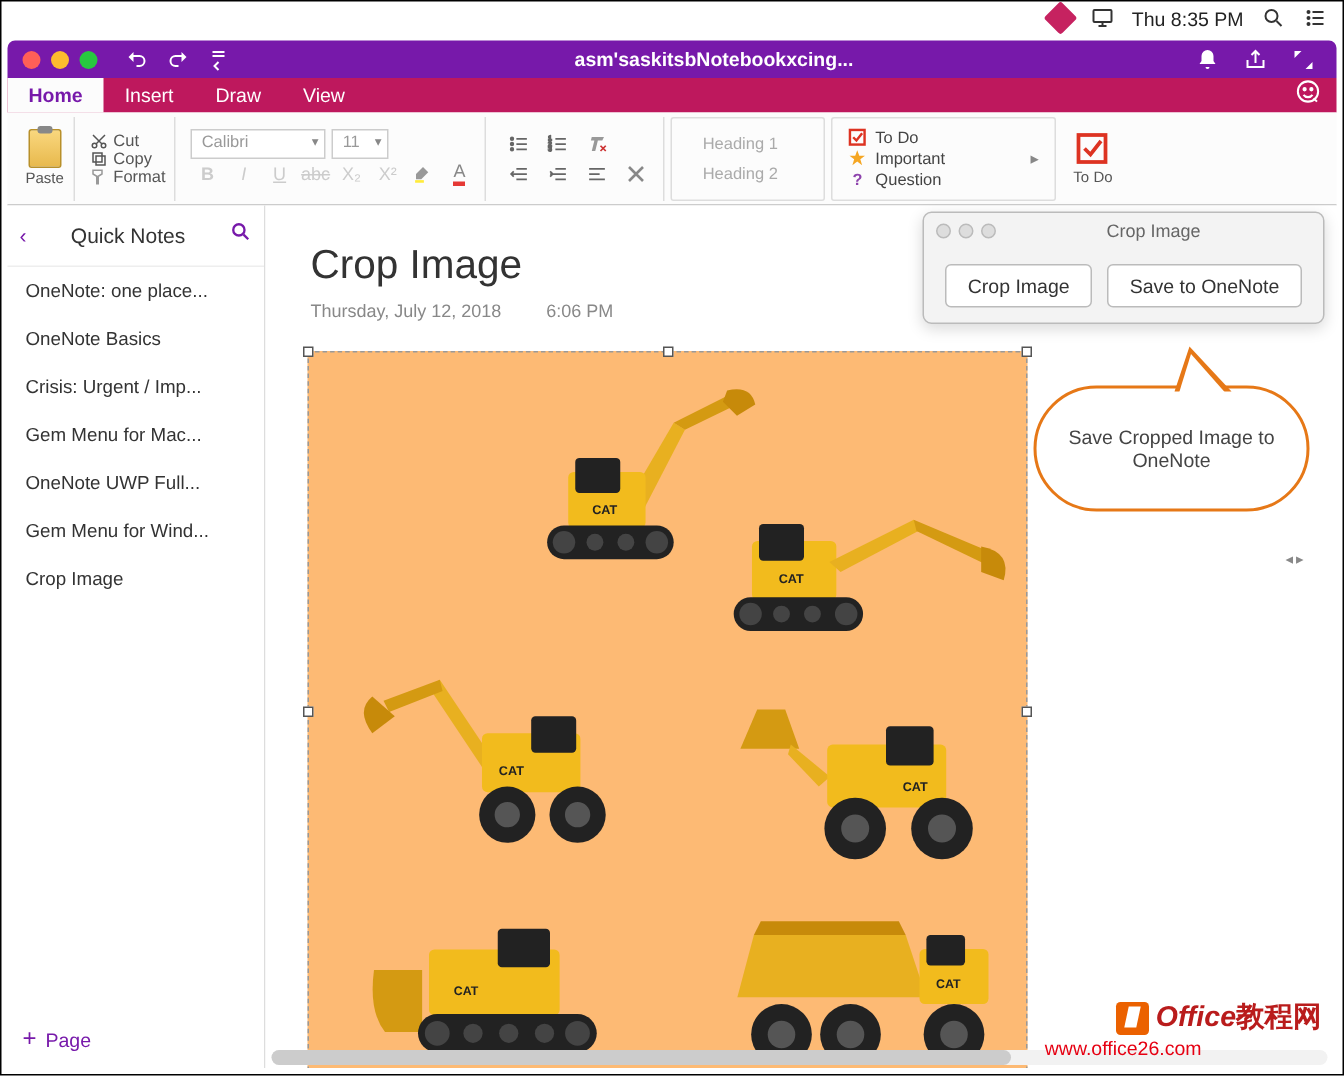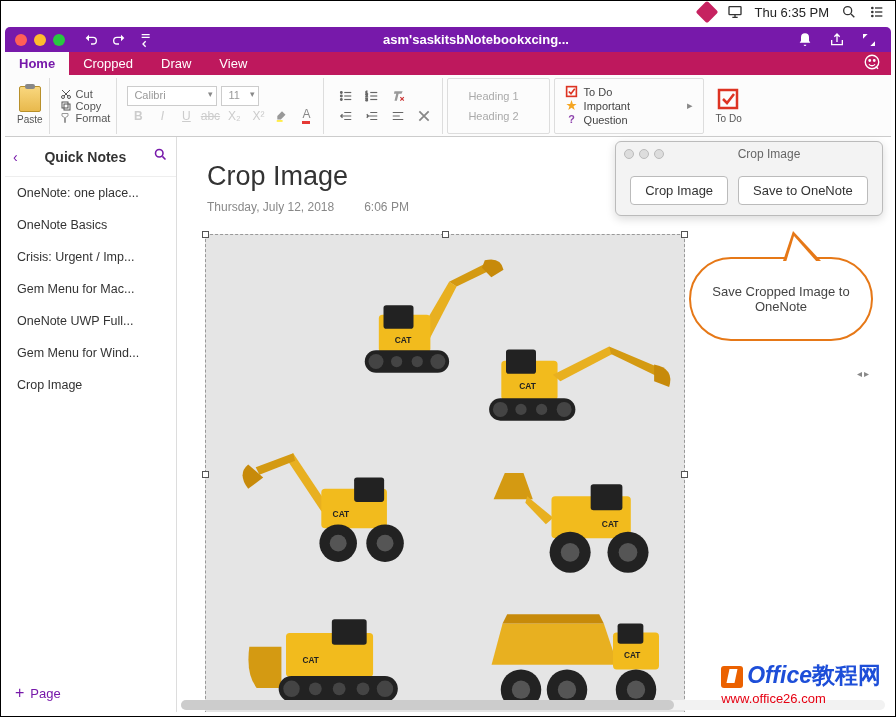--- a/index.html
+++ b/index.html
@@ -51,30 +51,30 @@
 .tag-it { display:flex; align-items:center; gap:6px; }
 .tag-it svg { width:13px; height:13px; }
 .todo-big { text-align:center; padding:0 8px; }
 .todo-big svg { width:24px; height:24px; }
 .todo-big .small-lbl { font-size:10px; }
 
 
 .sidebar { position: absolute; top: 136px; left: 4px; width: 172px; bottom: 4px; background: #fff; border-right: 1px solid #ddd; display: flex; flex-direction: column; }
 .sb-head { display:flex; align-items:center; padding: 10px 8px; gap: 6px; border-bottom:1px solid #eee; }
 .sb-head .chev { color:#7719aa; font-size:14px; }
-.sb-head .ttl { flex:1; font-size:14px; font-weight:700; color:#333; text-align:center; }
+.sb-head .ttl { flex:1; font-size:14px; font-weight:400; color:#333; text-align:center; }
 .sb-head .srch { color:#7719aa; }
 .sb-item { padding: 9px 12px; font-size: 12.5px; color: #333; white-space: nowrap; overflow: hidden; text-overflow: ellipsis; cursor: pointer; }
 .sb-foot { margin-top:auto; padding:10px; color:#7719aa; font-size:13px; display:flex; align-items:center; gap:6px; }
 
 
 .canvas { position:absolute; top:136px; left:176px; right:4px; bottom:4px; background:#fff; overflow:hidden; }
 .page-title { font-size:27px; color:#333; padding: 24px 0 4px 30px; font-weight:400; }
 .page-meta { font-size:12px; color:#888; padding: 4px 0 12px 30px; display:flex; gap: 30px; }
-.img-container { margin: 8px 0 0 28px; width: 480px; height: 480px; border: 1px dashed #999; position:relative; background:#e5e5e5;text-align:right; }
+.img-container { margin: 8px 0 0 28px; width: 480px; height: 480px; border: 1px dashed #999; position:relative; background:#fdba74;text-align:right; }
 .sel-handle { position:absolute; width:7px; height:7px; background:#fff; border:1px solid #555; }
 .h-tl{top:-4px;left:-4px}.h-tc{top:-4px;left:50%;margin-left:-3px}.h-tr{top:-4px;right:-4px}
 .h-ml{top:50%;left:-4px;margin-top:-3px}.h-mr{top:50%;right:-4px;margin-top:-3px}
 .truck { position:absolute; }
 .truck svg { width:100%; height:100%; }
 .scrollbar-h { position:absolute; left:180px; right:10px; bottom:6px; height:10px; background:#f2f2f2; border-radius:5px; }
 .scrollbar-h .thumb { position:absolute; left:0; width:70%; height:100%; background:#ccc; border-radius:5px; }
 
 
 .popup { position:absolute; top:140px; right:12px; width:268px; background:#f3f3f3; border:1px solid #bbb; border-radius:6px; box-shadow:0 3px 10px rgba(0,0,0,.15); }
@@ -85,40 +85,40 @@
 .popup-body { display:flex; gap:10px; padding:10px; justify-content:center; }
 .popup-btn { background:#fff; border:1px solid #bbb; border-radius:4px; padding:6px 14px; font-size:13px; color:#333; cursor:pointer; }
 
 
 .callout { position:absolute; top:256px; right:22px; width:184px; height:84px; border:2px solid #e67817; border-radius:44px; background:#fff; display:flex; align-items:center; justify-content:center; text-align:center; font-size:13px; color:#444; padding:8px 16px; }
 .callout::before { content:""; position:absolute; top:-28px; left:92px; width:0; height:0; border-left:10px solid transparent; border-right:28px solid transparent; border-bottom:30px solid #e67817; }
 .callout::after { content:""; position:absolute; top:-23px; left:95px; width:0; height:0; border-left:8px solid transparent; border-right:23px solid transparent; border-bottom:26px solid #fff; }
 
 
 .watermark { position:absolute; bottom:10px; right:14px; text-align:left; }
-.wm-line1 { color:#1d4ed8; font-size:23px; font-weight:700; font-style:italic; }
+.wm-line1 { color:#b91c1c; font-size:19px; font-weight:700; font-style:italic;margin-left:48px; }
 .wm-line1 .cn { font-style:normal; font-weight:700; }
 .wm-line2 { color:#e60012; font-size:13px; font-weight:400; }
 .wm-ico { display:inline-block; width:22px; height:22px; background:#eb6100; border-radius:3px; vertical-align:middle; margin-right:4px; position:relative; }
 .wm-ico::after { content:""; position:absolute; top:3px; left:7px; width:8px; height:14px; background:#fff; transform:skewX(-12deg); }
 
 
 .ruler { position:absolute; top:230px; left:210px; right:16px; height:12px; display:flex; align-items:center; justify-content:center; color:#bbb; font-size:9px; letter-spacing:2px; }
 .ruler .arrw { position:absolute; right:4px; font-size:10px; color:#888; }
 </style>
 </head>
 <body>
 
 <div class="mac-menubar">
   <span class="gem"></span>
   <svg viewBox="0 0 24 24" fill="none" stroke="#333" stroke-width="2">
       <rect x="3" y="4" width="18" height="12" rx="1"></rect>
       <path d="M8 20h8M12 16v4"></path>
     </svg>
-  <span>Thu 6:35 PM</span>
+  <span>Thu 8:35 PM</span>
   <svg viewBox="0 0 24 24" fill="none" stroke="#333" stroke-width="2">
       <circle cx="10" cy="10" r="6"></circle>
       <path d="M15 15l5 5"></path>
     </svg>
   <svg viewBox="0 0 24 24" fill="none" stroke="#333" stroke-width="2">
       <circle cx="5" cy="6" r="1" fill="#333"></circle>
       <path d="M9 6h11"></path>
       <circle cx="5" cy="12" r="1" fill="#333"></circle>
       <path d="M9 12h11"></path>
       <circle cx="5" cy="18" r="1" fill="#333"></circle>
@@ -152,21 +152,21 @@
         <path d="M4 12v7h16v-7M12 3v12M8 7l4-4 4 4" fill="none" stroke="#fff" stroke-width="2"></path>
       </svg>
     <svg viewBox="0 0 24 24">
         <path d="M3 3h7L3 10V3zm18 18h-7l7-7v7z"></path>
       </svg>
   </div>
 </div>
 
 <div class="tabs">
   <div class="tab active">Home</div>
-  <div class="tab">Cropped</div>
+  <div class="tab">Insert</div>
   <div class="tab">Draw</div>
   <div class="tab">View</div>
   <div class="smiley">
     <svg viewBox="0 0 24 24" fill="none" stroke="#fff" stroke-width="1.8">
         <circle cx="12" cy="12" r="9"></circle>
         <circle cx="9" cy="10" r="1" fill="#fff"></circle>
         <circle cx="15" cy="10" r="1" fill="#fff"></circle>
         <path d="M8 15c1 1.5 2.5 2 4 2s3-.5 4-2"></path>
         <path d="M17 18l3 3"></path>
       </svg>

